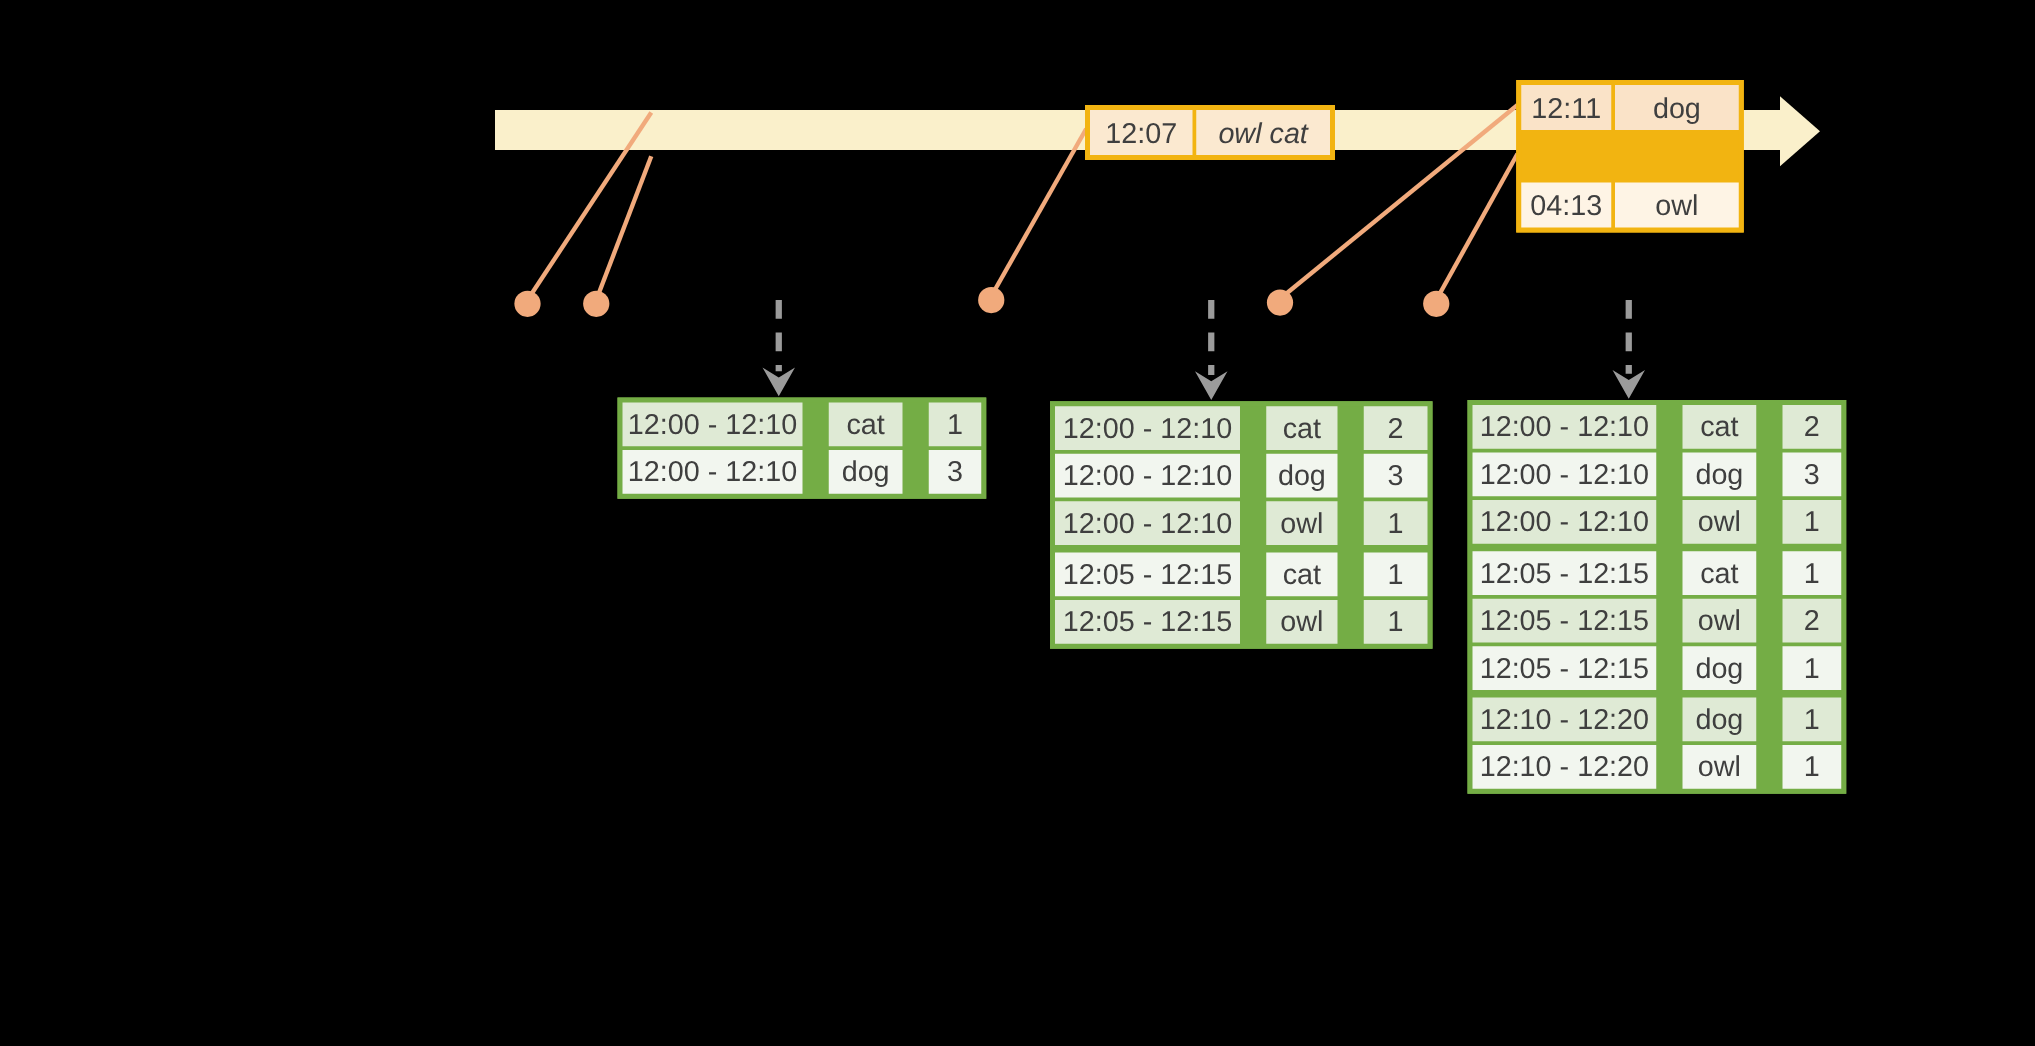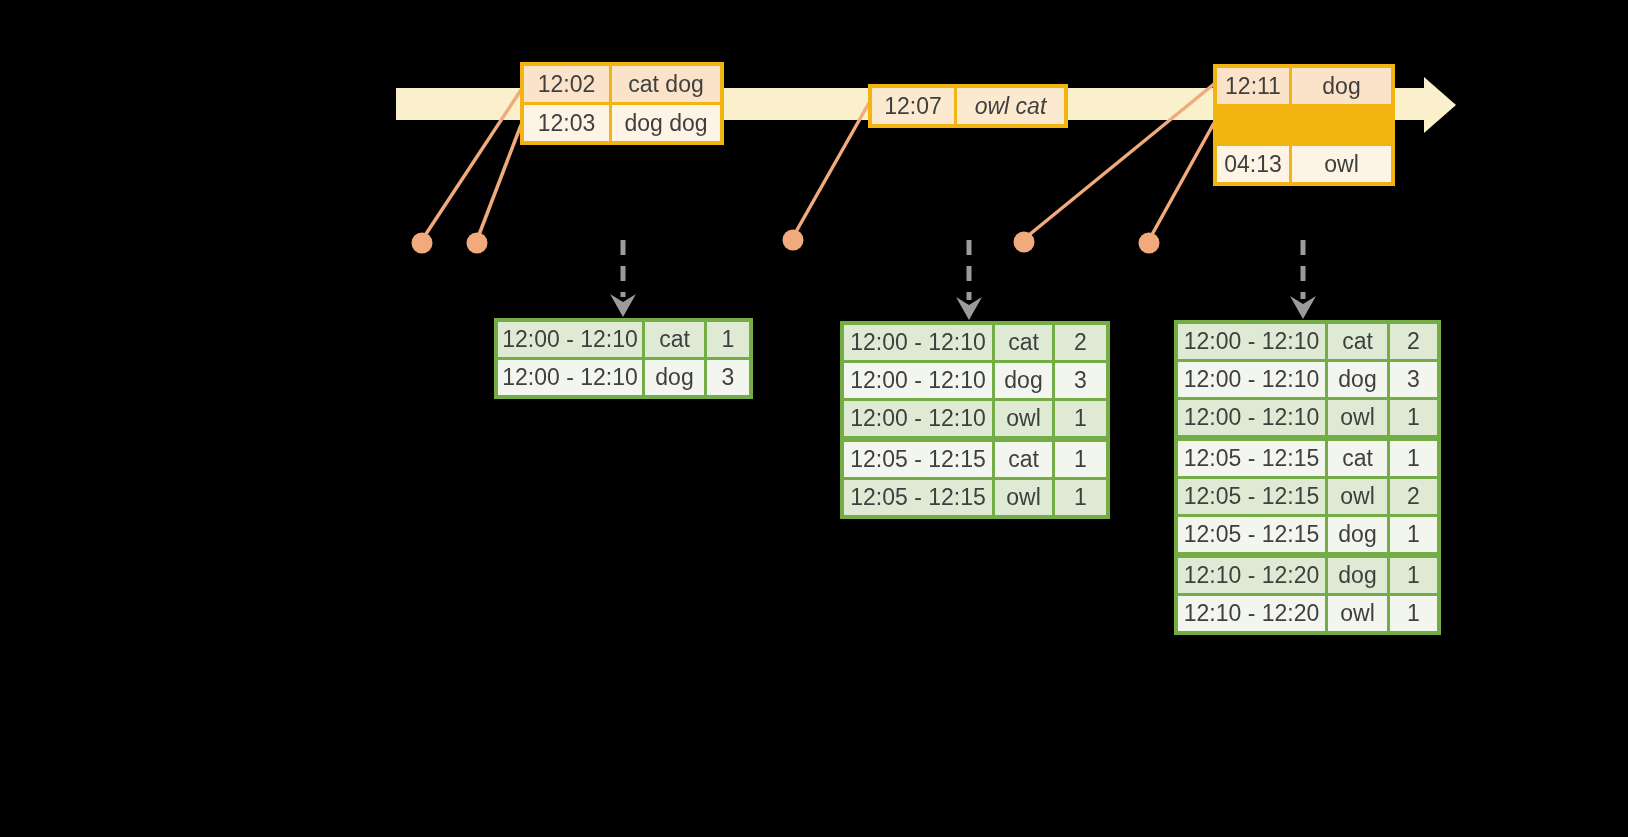--- a/index.html
+++ b/index.html
@@ -16,21 +16,21 @@
   .etable .cell{height:36px;display:flex;align-items:center;justify-content:center;
                 font-size:23px;line-height:1;}
   .et1{left:520px;top:62px;}  .et1 .c-time{width:85px;} .et1 .c-words{width:108px;}
   .et2{left:868px;top:84px;}  .et2 .c-time{width:82px;} .et2 .c-words{width:107px;font-style:italic;}
   .et3{left:1213px;top:64px;gap:42px;} .et3 .c-time{width:72px;} .et3 .c-words{width:99px;}
   .p-dark{background:#FAE3C8;} .p-light{background:#FEF4E5;} .p-mid{background:#FBE9D0;}
 
   
   .rtable{position:absolute;background:#74AD45;border:4px solid #74AD45;
           display:flex;flex-direction:column;box-sizing:content-box;}
-  .rtable .row{display:flex;gap:3px;margin-top:3px;}
+  .rtable .row{display:flex;gap:21px;margin-top:3px;}
   .rtable .row:first-child{margin-top:0;}
   .rtable .row.gsep{margin-top:6px;}
   .rtable .cell{height:35px;display:flex;align-items:center;justify-content:center;
                 font-size:23px;line-height:1;}
   .rt1{left:494px;top:318px;}  .rt1 .c-win{width:144px;} .rt1 .c-word{width:59px;} .rt1 .c-cnt{width:42px;}
   .rt2{left:840px;top:321px;}  .rt2 .c-win{width:148px;} .rt2 .c-word{width:57px;} .rt2 .c-cnt{width:51px;}
   .rt3{left:1174px;top:320px;} .rt3 .c-win{width:147px;} .rt3 .c-word{width:59px;} .rt3 .c-cnt{width:47px;}
   .g-dark{background:#DFEAD5;} .g-light{background:#F2F6EF;}
 </style>
 </head>
@@ -63,30 +63,20 @@
       <line x1="969" y1="240" x2="969" y2="300"></line>
       <line x1="1303" y1="240" x2="1303" y2="299"></line>
     </g>
     <g fill="#9B9B9B">
       <polygon points="610,294 623,317 636,294 623,302"></polygon>
       <polygon points="956,297 969,320 982,297 969,305"></polygon>
       <polygon points="1290,296 1303,319 1316,296 1303,304"></polygon>
     </g>
   </svg>
 
-  <div class="etable et1">
-    <div class="row">
-      <div class="cell c-time p-dark">12:02</div>
-      <div class="cell c-words p-dark">cat dog</div>
-    </div>
-    <div class="row">
-      <div class="cell c-time p-light">12:03</div>
-      <div class="cell c-words p-light">dog dog</div>
-    </div>
-  </div>
 
   <div class="etable et2">
     <div class="row">
       <div class="cell c-time p-mid">12:07</div>
       <div class="cell c-words p-mid">owl cat</div>
     </div>
   </div>
 
   <div class="etable et3">
     <div class="row">

